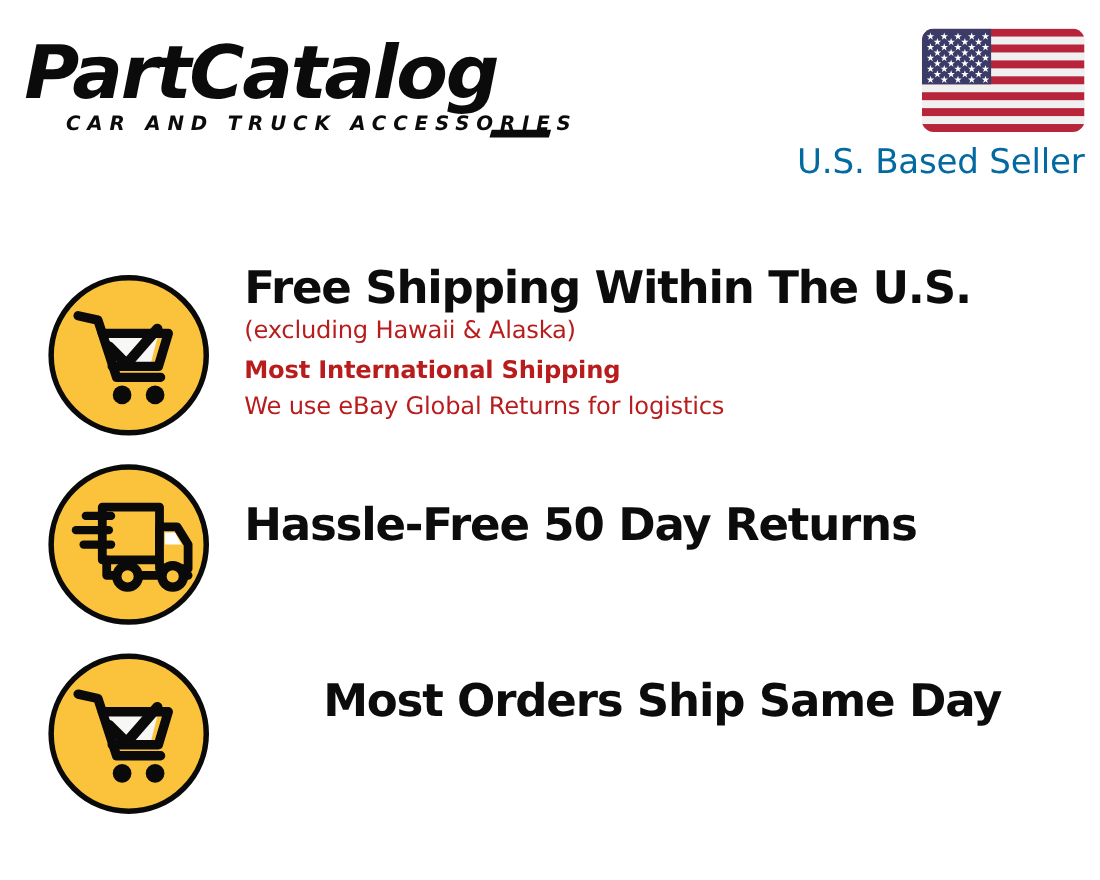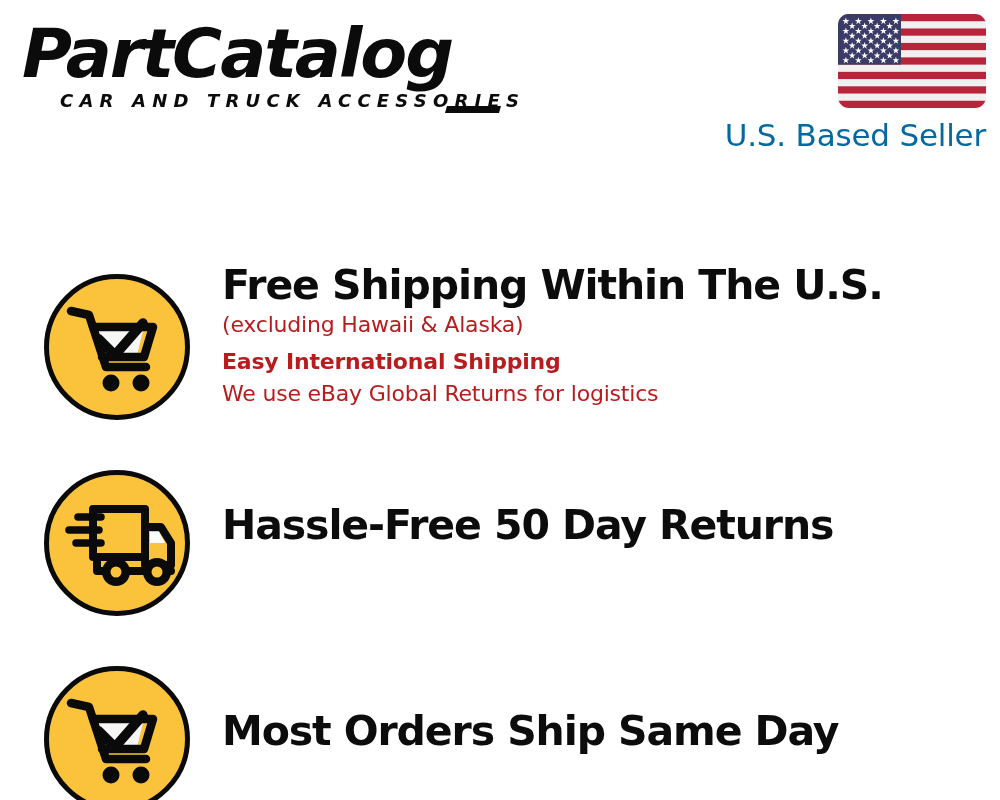--- a/index.html
+++ b/index.html
@@ -14,21 +14,21 @@
     position: relative;
     overflow: hidden;
     font-family: "Liberation Sans", sans-serif;
     color: #111111;
     -webkit-font-smoothing: antialiased;
   }
 
   
   .header {
     position: absolute;
-    left: 0; top: 0;
+    left: 0; top: 12px;
     width: 1000px;
     height: 175px;
   }
 
   .brand-logo {
     position: absolute;
     left: 22px;
     top: 18px;
     width: 470px;
     height: 95px;
@@ -96,21 +96,20 @@
   
   .features {
     position: absolute;
     left: 0;
     top: 243px;
     width: 1000px;
   }
   .feature-row {
     position: relative;
     height: 172px;
-    margin-top: 24px;
   }
   .feature-icon {
     position: absolute;
     left: 44px;
     top: 7px;
     width: 146px;
     height: 146px;
     border-radius: 50%;
     background: #fbc33c;
     border: 5px solid #0a0a0a;
@@ -147,21 +146,21 @@
     white-space: nowrap;
   }
   .feat-sub.strong {
     font-weight: bold;
     padding-top: 5px;
   }
 
   
   .row-1 .feature-text { top: -6px; }
   .row-2 .feature-text { top: 38px; }
-  .row-3 .feature-text { top: 48px; }
+  .row-3 .feature-text { top: 26px; text-align: center; }
 </style>
 </head>
 <body>
 
 <div class="header">
 
   <div class="brand-logo">
     <div class="brand-wordmark">PartCatalog</div>
     <div class="brand-tagline">CAR AND TRUCK ACCESSORIES</div>
     <div class="brand-underline"></div>
@@ -256,21 +255,21 @@
         <path d="M22 32 L40 36 L57 88 L97 88" fill="none" stroke="#0a0a0a" stroke-width="8.5" stroke-linecap="round" stroke-linejoin="round"></path>
         <path d="M44 48 L104 48 L95 78 L53 78" fill="none" stroke="#0a0a0a" stroke-width="8.5" stroke-linecap="round" stroke-linejoin="round"></path>
         <path d="M50 60 L66 76 L94 44" fill="none" stroke="#0a0a0a" stroke-width="9.5" stroke-linecap="round" stroke-linejoin="round"></path>
         <circle cx="62" cy="104" r="8.5" fill="#0a0a0a"></circle>
         <circle cx="92" cy="104" r="8.5" fill="#0a0a0a"></circle>
       </svg>
     </div>
     <div class="feature-text">
       <div class="feat-heading">Free Shipping Within The U.S.</div>
       <div class="feat-sub">(excluding Hawaii &amp; Alaska)</div>
-      <div class="feat-sub strong">Easy International Shipping</div>
+      <div class="feat-sub strong">Most International Shipping</div>
       <div class="feat-sub">We use eBay Global Returns for logistics</div>
     </div>
   </div>
 
   <div class="feature-row row-2">
     <div class="feature-icon">
       <svg viewBox="0 0 136 136" xmlns="http://www.w3.org/2000/svg" aria-hidden="true">
 
         <g stroke="#0a0a0a" stroke-width="7.5" stroke-linecap="round">
           <line x1="29" y1="42" x2="52" y2="42"></line>

